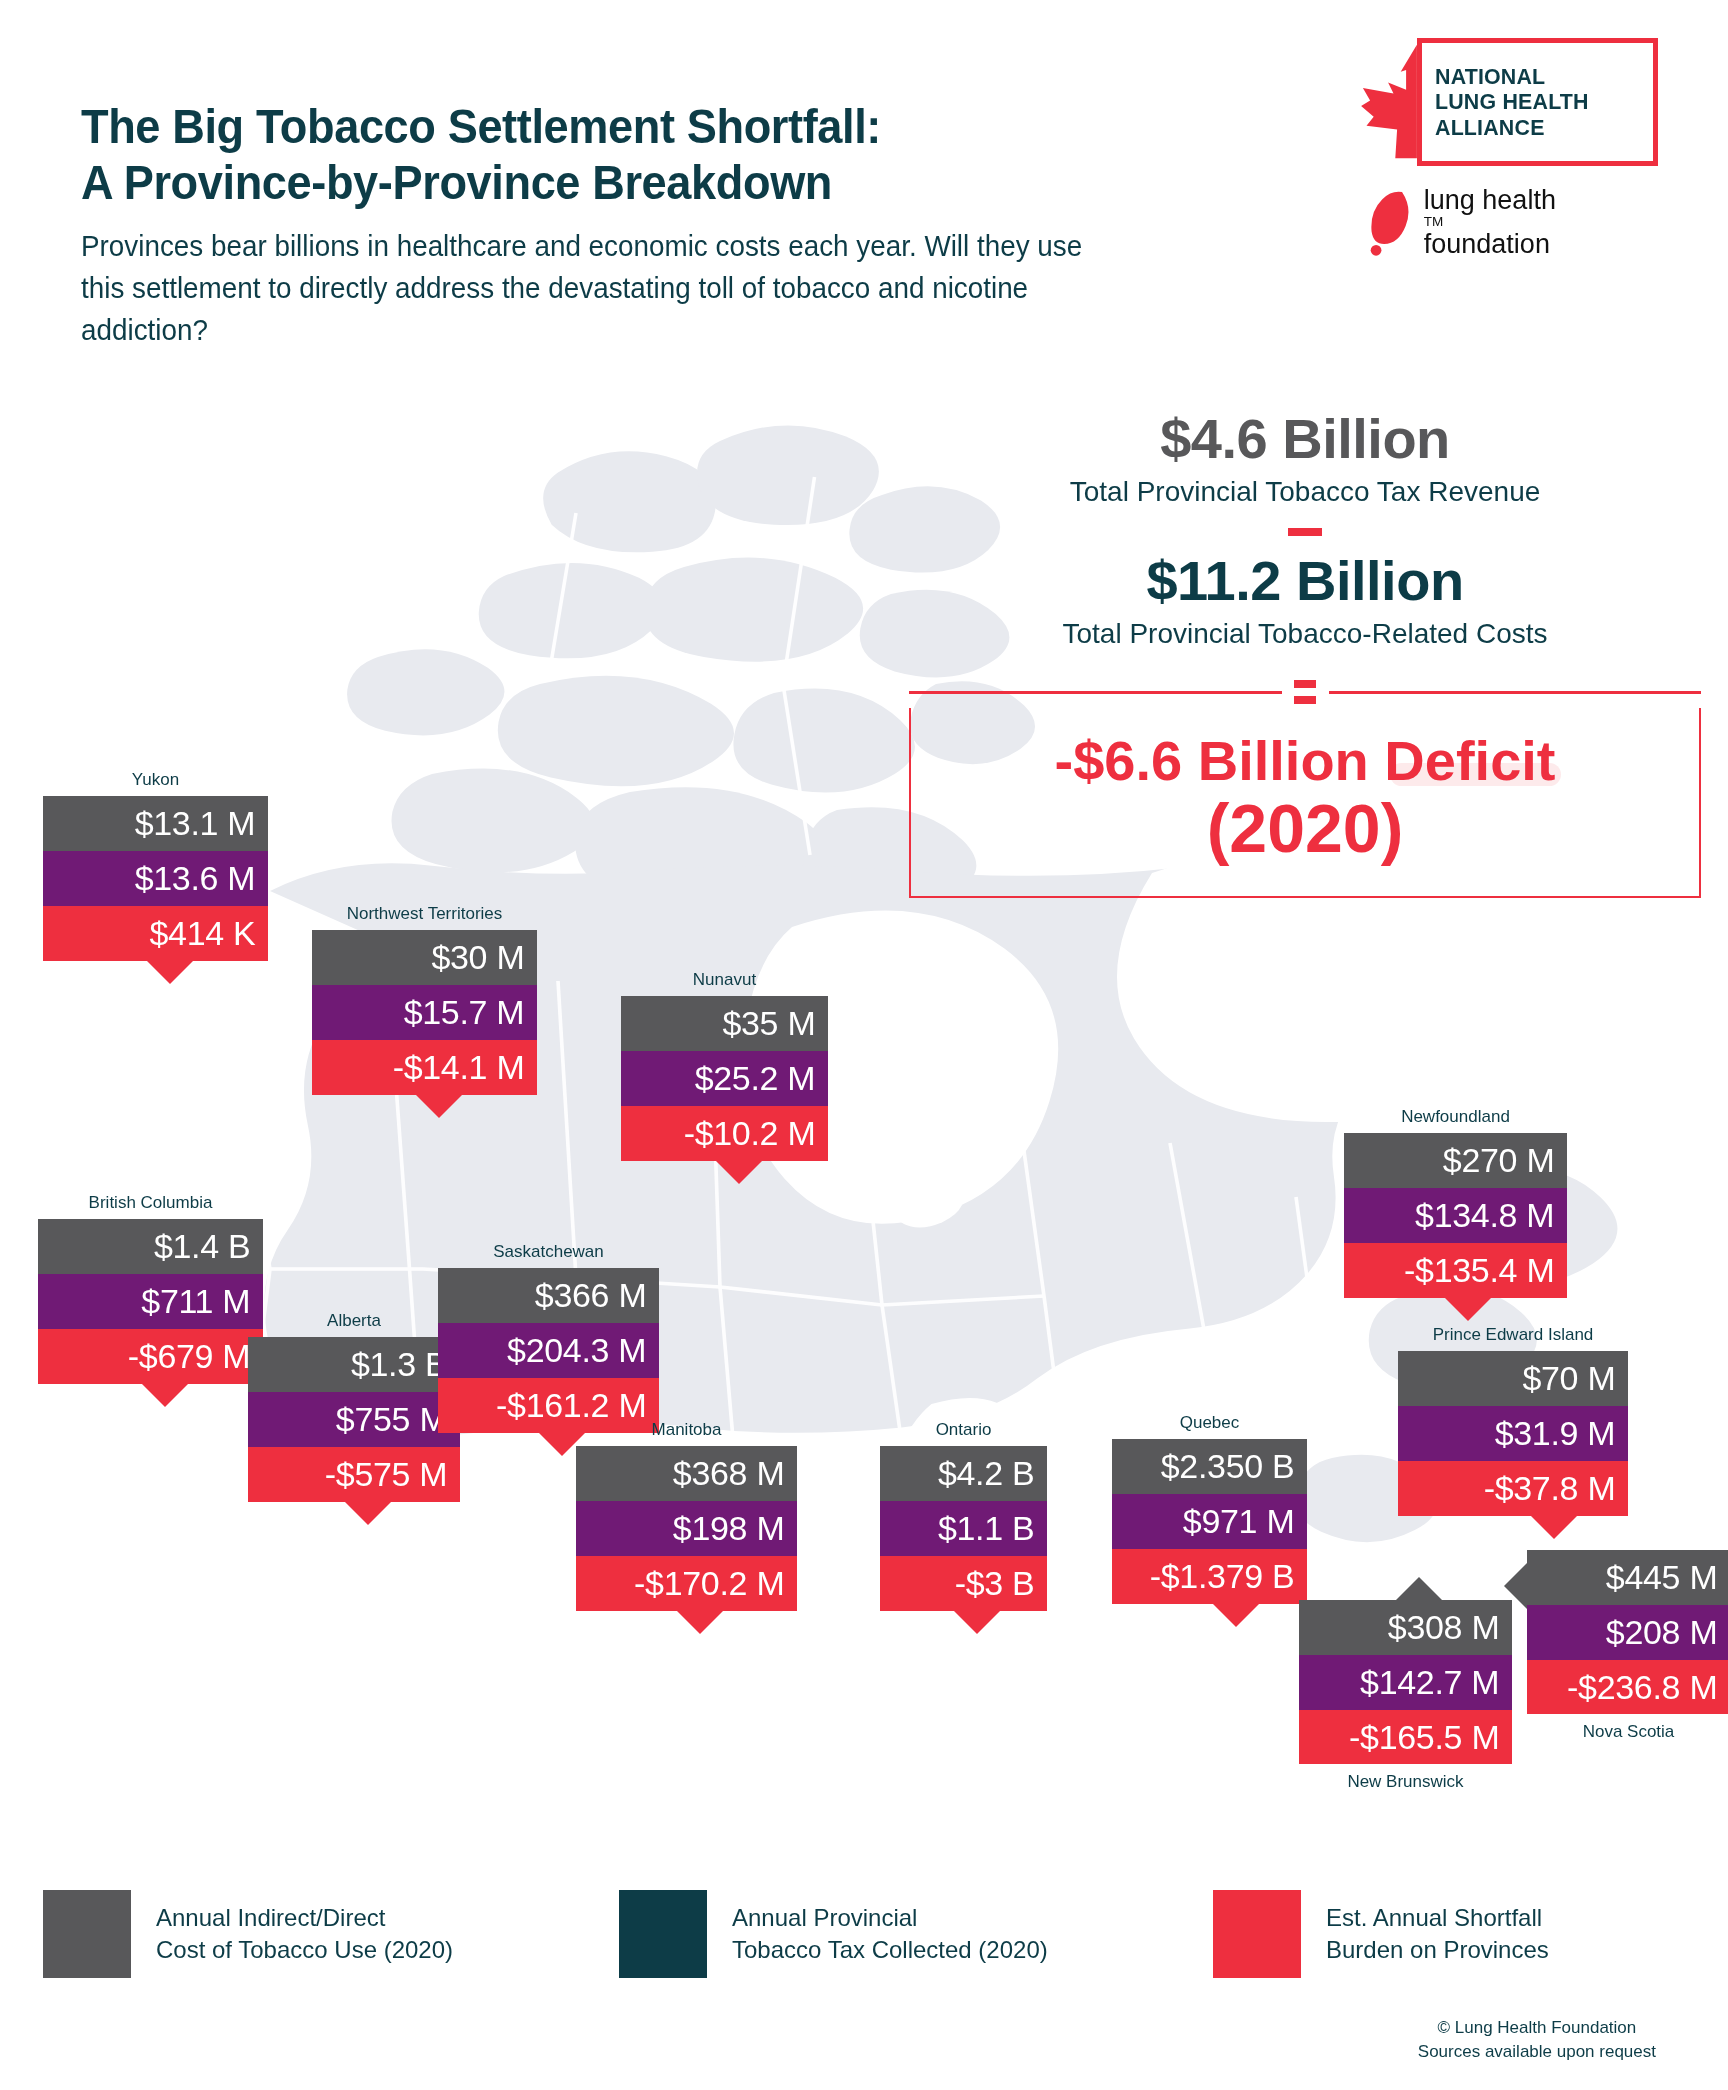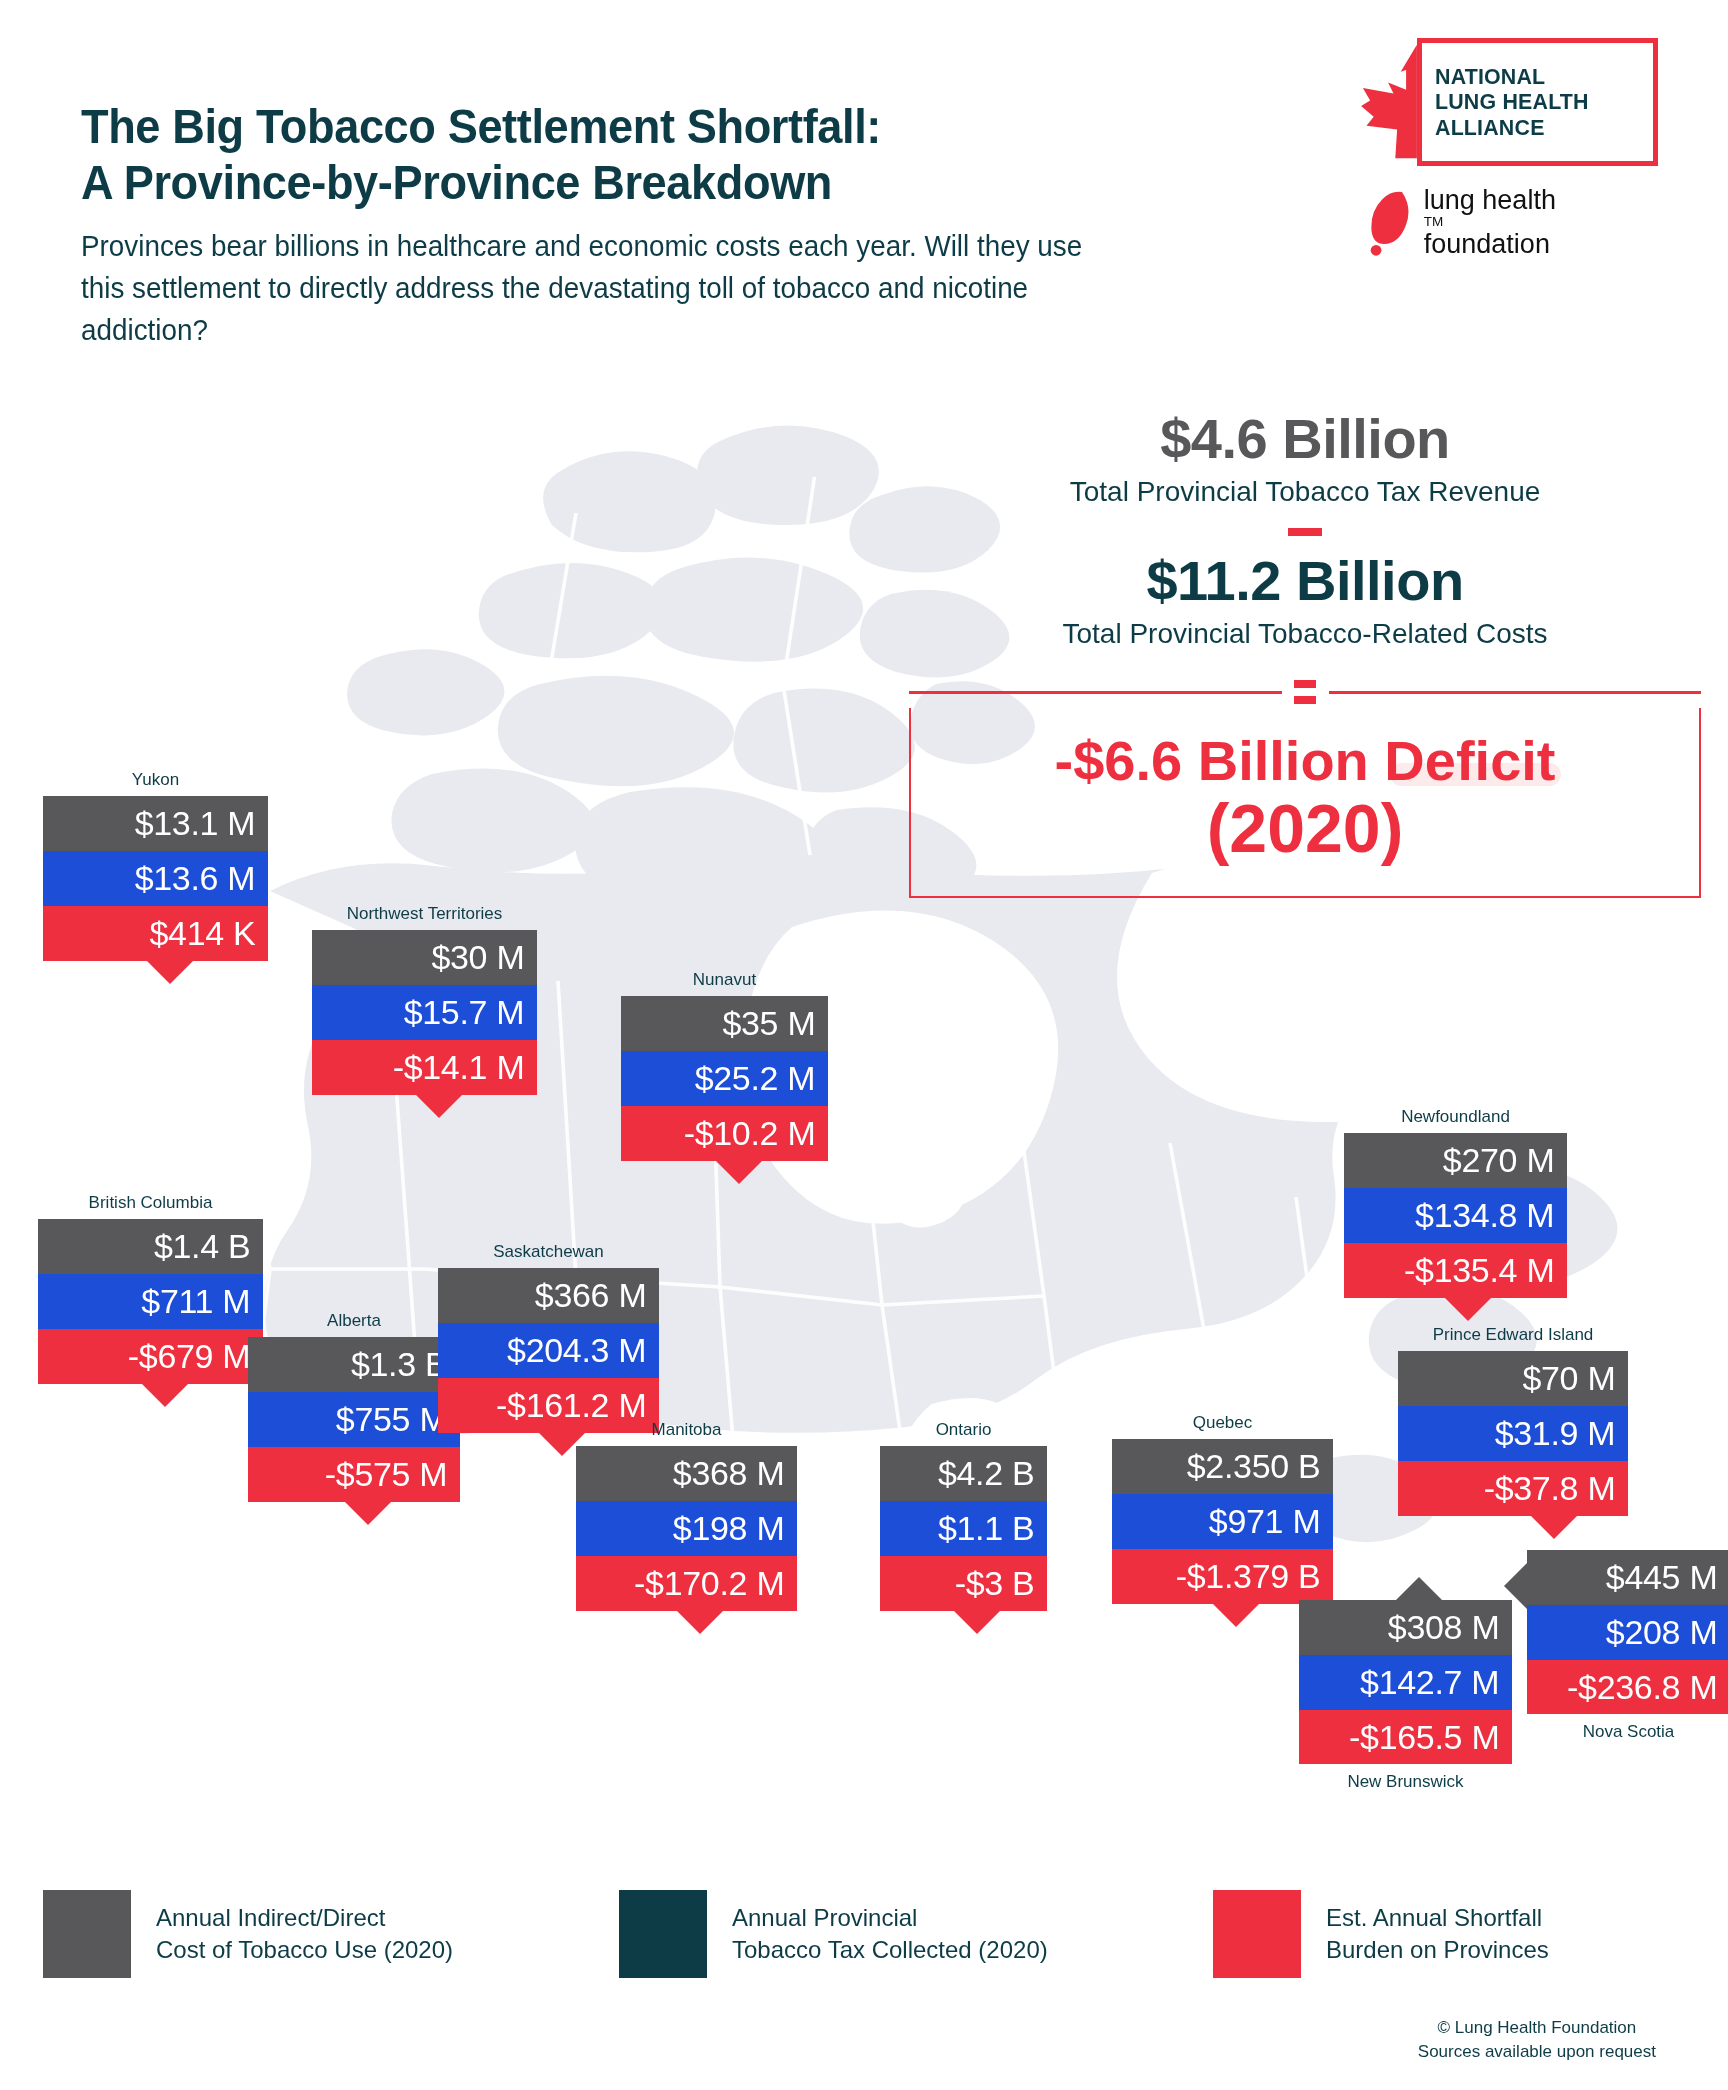--- a/index.html
+++ b/index.html
@@ -119,21 +119,21 @@
   .bands { position: relative; }
   .band {
     color: #ffffff; font-weight: 400;
     font-size: 34px; line-height: 1;
     padding: 10px 12.6px 10.8px;
     text-align: right;
     white-space: nowrap;
     letter-spacing: -0.3px;
   }
   .band.grey { background: #58585a; }
-  .band.teal { background: #1d4ed8; }
+  .band.teal { background: #701a75; }
   .band.red  { background: #ee2f3f; }
   .tail-down {
     position: absolute; bottom: -23.4px; width: 0; height: 0;
     border-left: 23.4px solid transparent; border-right: 23.4px solid transparent;
     border-top: 23.4px solid #ee2f3f;
   }
   .tail-up {
     position: absolute; top: -23.4px; width: 0; height: 0;
     border-left: 23.4px solid transparent; border-right: 23.4px solid transparent;
     border-bottom: 23.4px solid #58585a;
@@ -366,21 +366,21 @@
   <div class="card" style="left:880px; top:1420px; width:167px;">
     <div class="plabel">Ontario</div>
     <div class="bands">
       <div class="band grey">$4.2 B</div>
       <div class="band teal">$1.1 B</div>
       <div class="band red">-$3 B</div>
       <div class="tail-down" style="left:74px;"></div>
     </div>
   </div>
 
-  <div class="card" style="left:1112px; top:1413px; width:221px;">
+  <div class="card" style="left:1112px; top:1413px; width:195px;">
     <div class="plabel">Quebec</div>
     <div class="bands">
       <div class="band grey">$2.350 B</div>
       <div class="band teal">$971 M</div>
       <div class="band red">-$1.379 B</div>
       <div class="tail-down" style="left:101px;"></div>
     </div>
   </div>
 
   <div class="card" style="left:1299px; top:1600px; width:213px;">

